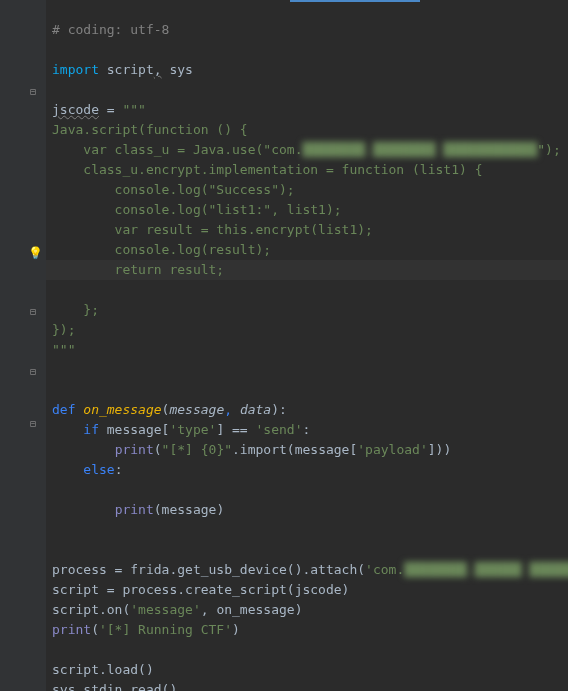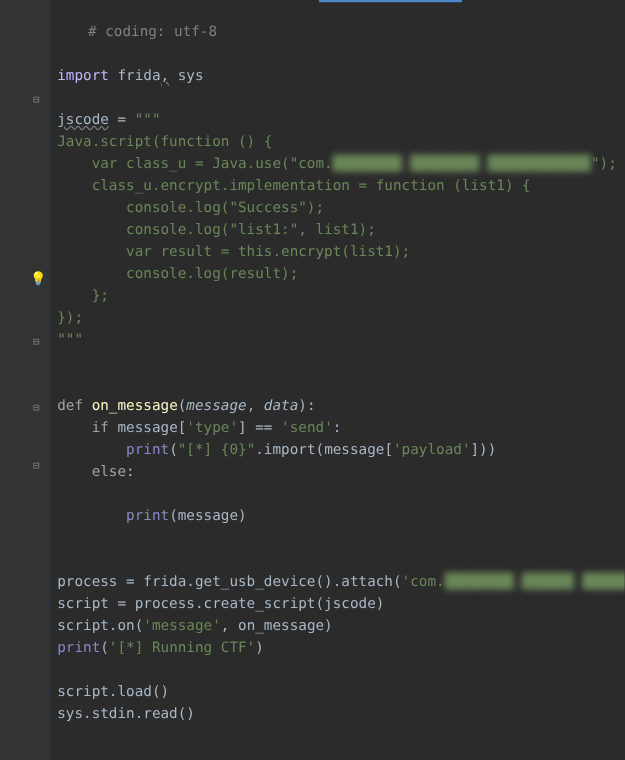--- a/index.html
+++ b/index.html
@@ -36,26 +36,26 @@
       color: #ffc66d;
       font-size: 12px;
     }
     .code {
       flex: 1;
       padding-left: 6px;
       white-space: pre;
       overflow: hidden;
     }
     .line { height: 20px; }
-    .comment { color: #808080; margin-left: 28px; }
-    .kw-import { color: #c4b5fd; }
-    .kw { color: #a3a3a3; }
+    .comment { color: #808080; }
+    .kw-import { color: #0ea5e9; }
+    .kw { color: #3b82f6; }
     .wavy { text-decoration: underline wavy #808080; text-decoration-thickness: 1px; }
     .str { color: #6a8759; }
-    .fn { color: #fef9c3; }
+    .fn { color: #eab308; font-style: italic; }
     .param { color: #a9b7c6; font-style: italic; }
     .builtin { color: #8888c6; }
     .highlight-line {
       background: #323232;
       display: block;
       margin-left: -6px;
       padding-left: 6px;
       width: calc(100% + 6px);
     }
     .tab-indicator {
@@ -80,30 +80,31 @@
   <div class="gutter">
     <span class="gutter-icon fold-minus" style="top:82px;">⊟</span>
     <span class="gutter-icon fold-minus" style="top:302px;">⊟</span>
     <span class="bulb" style="top:243px;">💡</span>
     <span class="gutter-icon fold-minus" style="top:362px;">⊟</span>
     <span class="gutter-icon fold-minus" style="top:414px;">⊟</span>
   </div>
   <div class="code">
 <span class="line"><span class="comment"># coding: utf-8</span></span>
 <span class="line"></span>
-<span class="line"><span class="kw-import">import</span><span> frida</span><span class="wavy">,</span><span> sys</span></span>
+<span class="line"><span class="kw-import">import</span><span> script</span><span class="wavy">,</span><span> sys</span></span>
 <span class="line"></span>
 <span class="line"><span class="wavy">jscode</span><span> = </span><span class="str">"""</span></span>
 <span class="line"><span class="str">Java.script(function () {</span></span>
 <span class="line"><span class="str">    var class_u = Java.use("com.</span><span class="blur">████████.████████ ████████████</span><span class="str">");</span></span>
 <span class="line"><span class="str">    class_u.encrypt.implementation = function (list1) {</span></span>
 <span class="line"><span class="str">        console.log("Success");</span></span>
 <span class="line"><span class="str">        console.log("list1:", list1);</span></span>
 <span class="line"><span class="str">        var result = this.encrypt(list1);</span></span>
 <span class="line"><span class="str">        console.log(result);</span></span>
+<span class="line highlight-line"><span class="str">        return result;</span></span>
 <span class="line"><span class="str">    };</span></span>
 <span class="line"><span class="str">});</span></span>
 <span class="line"><span class="str">"""</span></span>
 <span class="line"></span>
 <span class="line"></span>
 <span class="line"><span class="kw">def </span><span class="fn">on_message</span><span>(</span><span class="param">message</span><span class="kw">, </span><span class="param">data</span><span>):</span></span>
 <span class="line"><span class="kw">    if </span><span>message[</span><span class="str">'type'</span><span>] == </span><span class="str">'send'</span><span>:</span></span>
 <span class="line"><span>        </span><span class="builtin">print</span><span>(</span><span class="str">"[*] {0}"</span><span>.import(message[</span><span class="str">'payload'</span><span>]))</span></span>
 <span class="line"><span class="kw">    else</span><span>:</span></span>
 <span class="line"></span>

